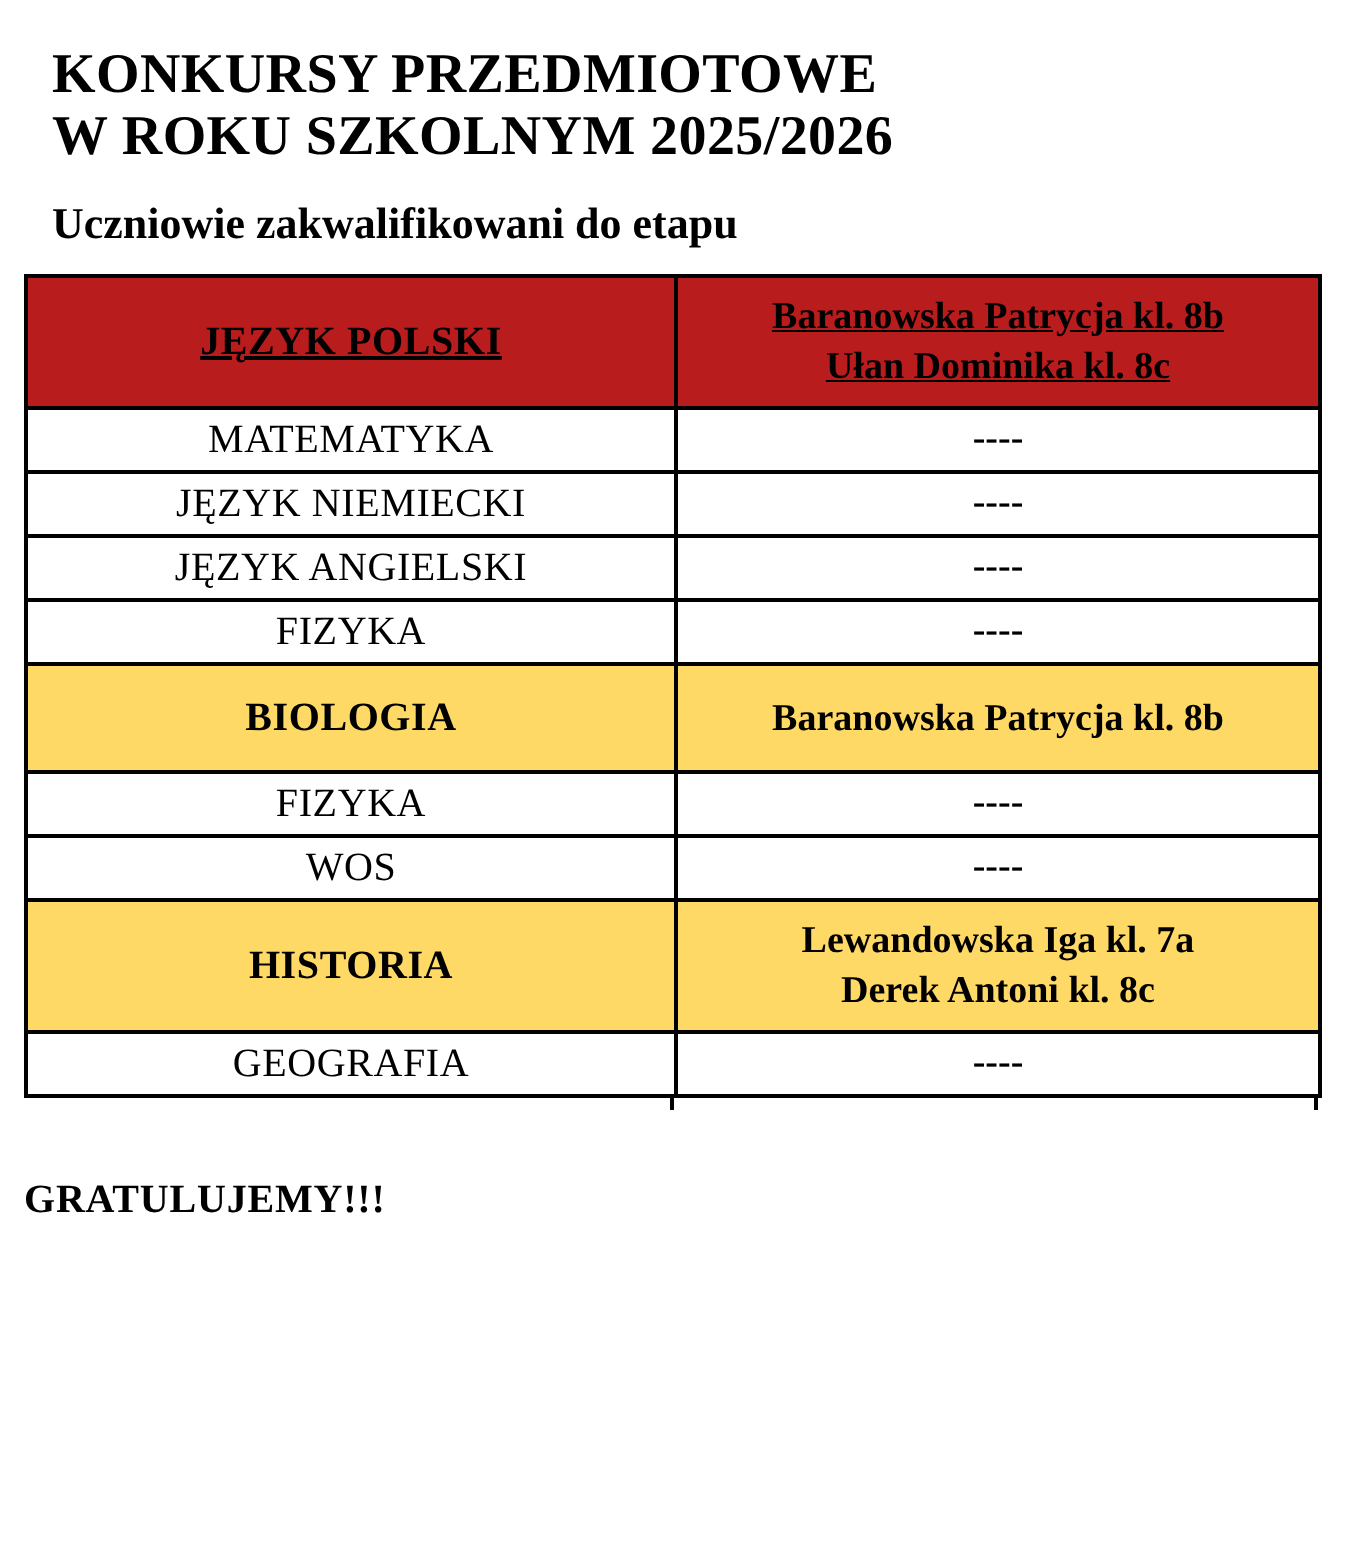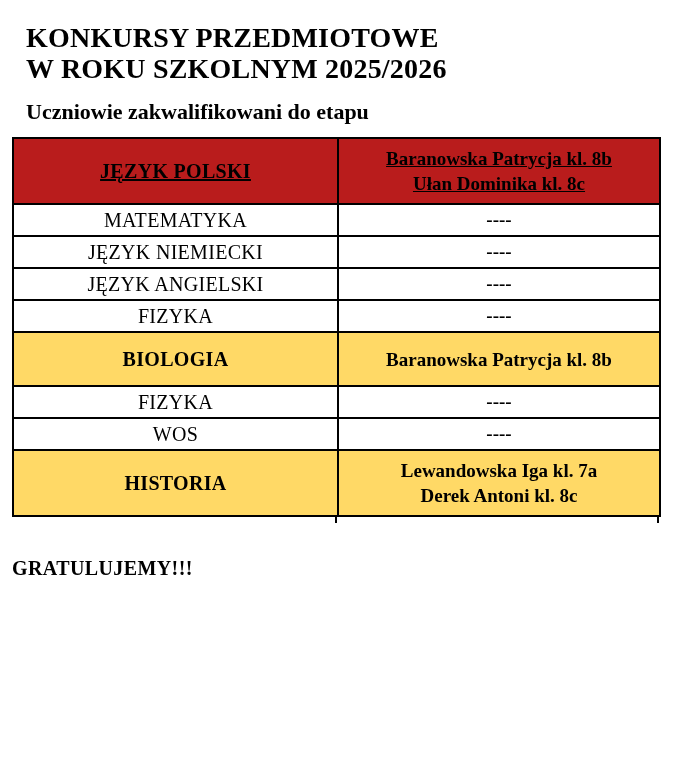--- a/index.html
+++ b/index.html
@@ -150,20 +150,26 @@
               <div>----</div>
             </td>
           </tr>
           <tr class="hl multi" style="background: rgb(255, 217, 102); padding-left: 45px;">
             <td class="subject">HISTORIA</td>
             <td class="qualified">
               <div>Lewandowska Iga kl. 7a</div>
               <div>Derek Antoni kl. 8c</div>
             </td>
           </tr>
+          <tr class="plain single">
+            <td class="subject">GEOGRAFIA</td>
+            <td class="qualified">
+              <div>----</div>
+            </td>
+          </tr>
         </tbody>
     </table>
     <div class="stub divider"></div>
     <div class="stub right-edge"></div>
   </div>
 
   <div class="footer">GRATULUJEMY!!!</div>
 
 </div>
 

